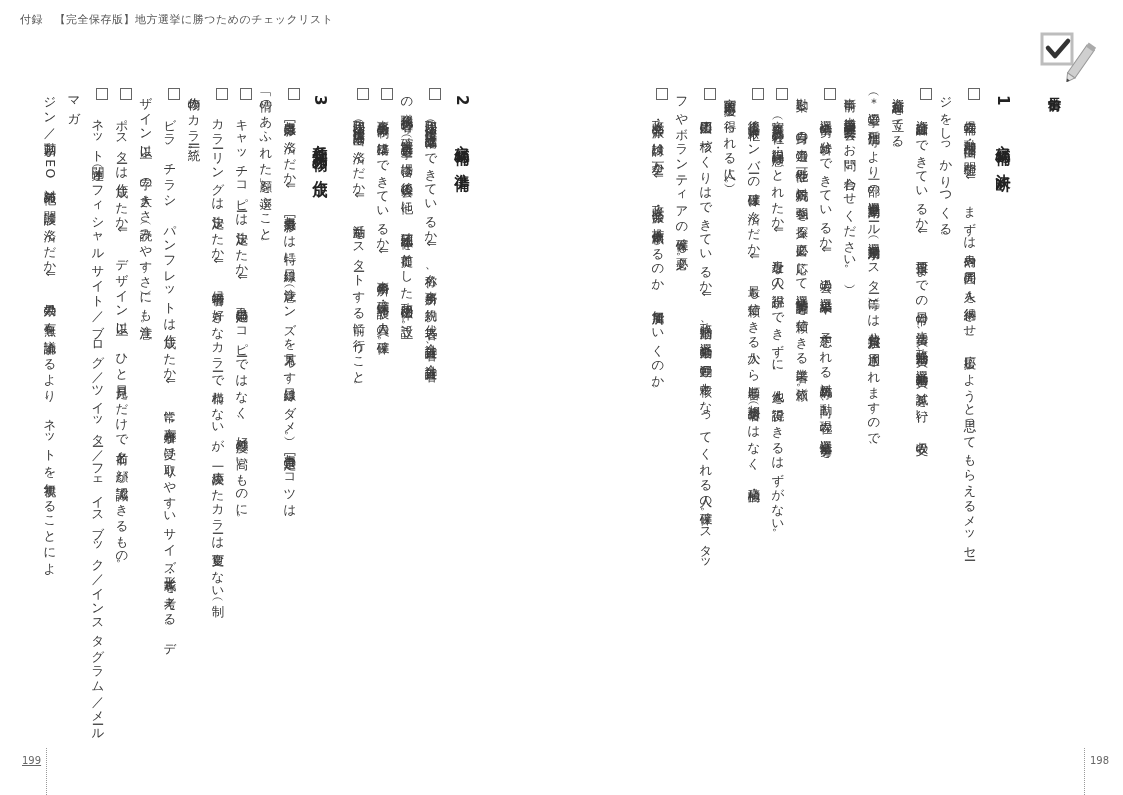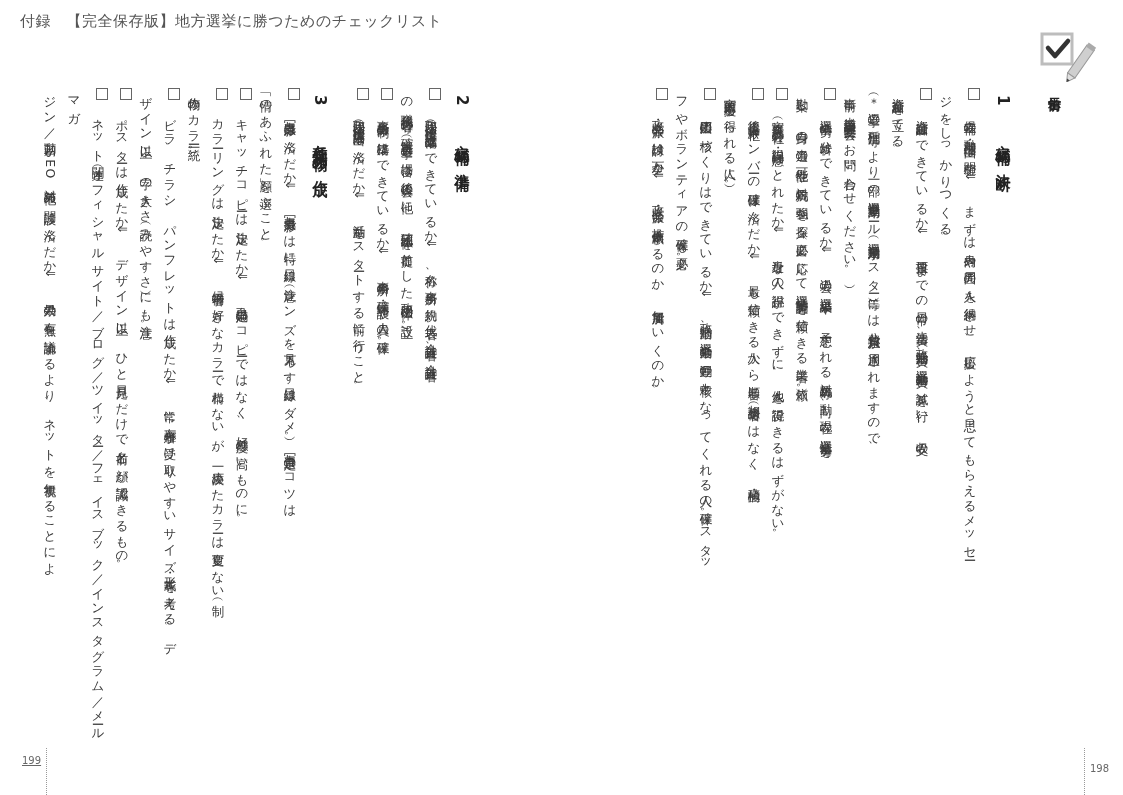--- a/index.html
+++ b/index.html
@@ -3,25 +3,25 @@
 <meta charset="utf-8">
 <style>
   html, body { margin:0; padding:0; }
   body {
     width:1123px; height:795px; overflow:hidden; position:relative;
     background:#ffffff; color:#3a3a3a;
     font-family: "DejaVu Sans", sans-serif;
   }
   .running-header {
     position:absolute; left:20px; top:12px;
-    font-size:15px; color:#555; letter-spacing:0.5px;
+    font-size:11px; color:#555; letter-spacing:0.5px;
   }
   .page-number { position:absolute; top:755px; font-size:10px; color:#666; }
   .page-number.left { left:22px;text-decoration:underline; }
-  .page-number.right { left:1090px;margin-top:8px; }
+  .page-number.right { left:1090px; }
   .margin-rule { position:absolute; top:748px; height:47px; border-left:1px dotted #999; }
   .margin-rule.left { left:46px; }
   .margin-rule.right { left:1084px; }
 
   .icon-check {
     position:absolute; left:1040px; top:32px; width:64px; height:50px;
   }
   .phase-label {
     position:absolute; left:1045px; top:86px;
     writing-mode:vertical-rl; font-size:13px; font-weight:bold; color:#222;

